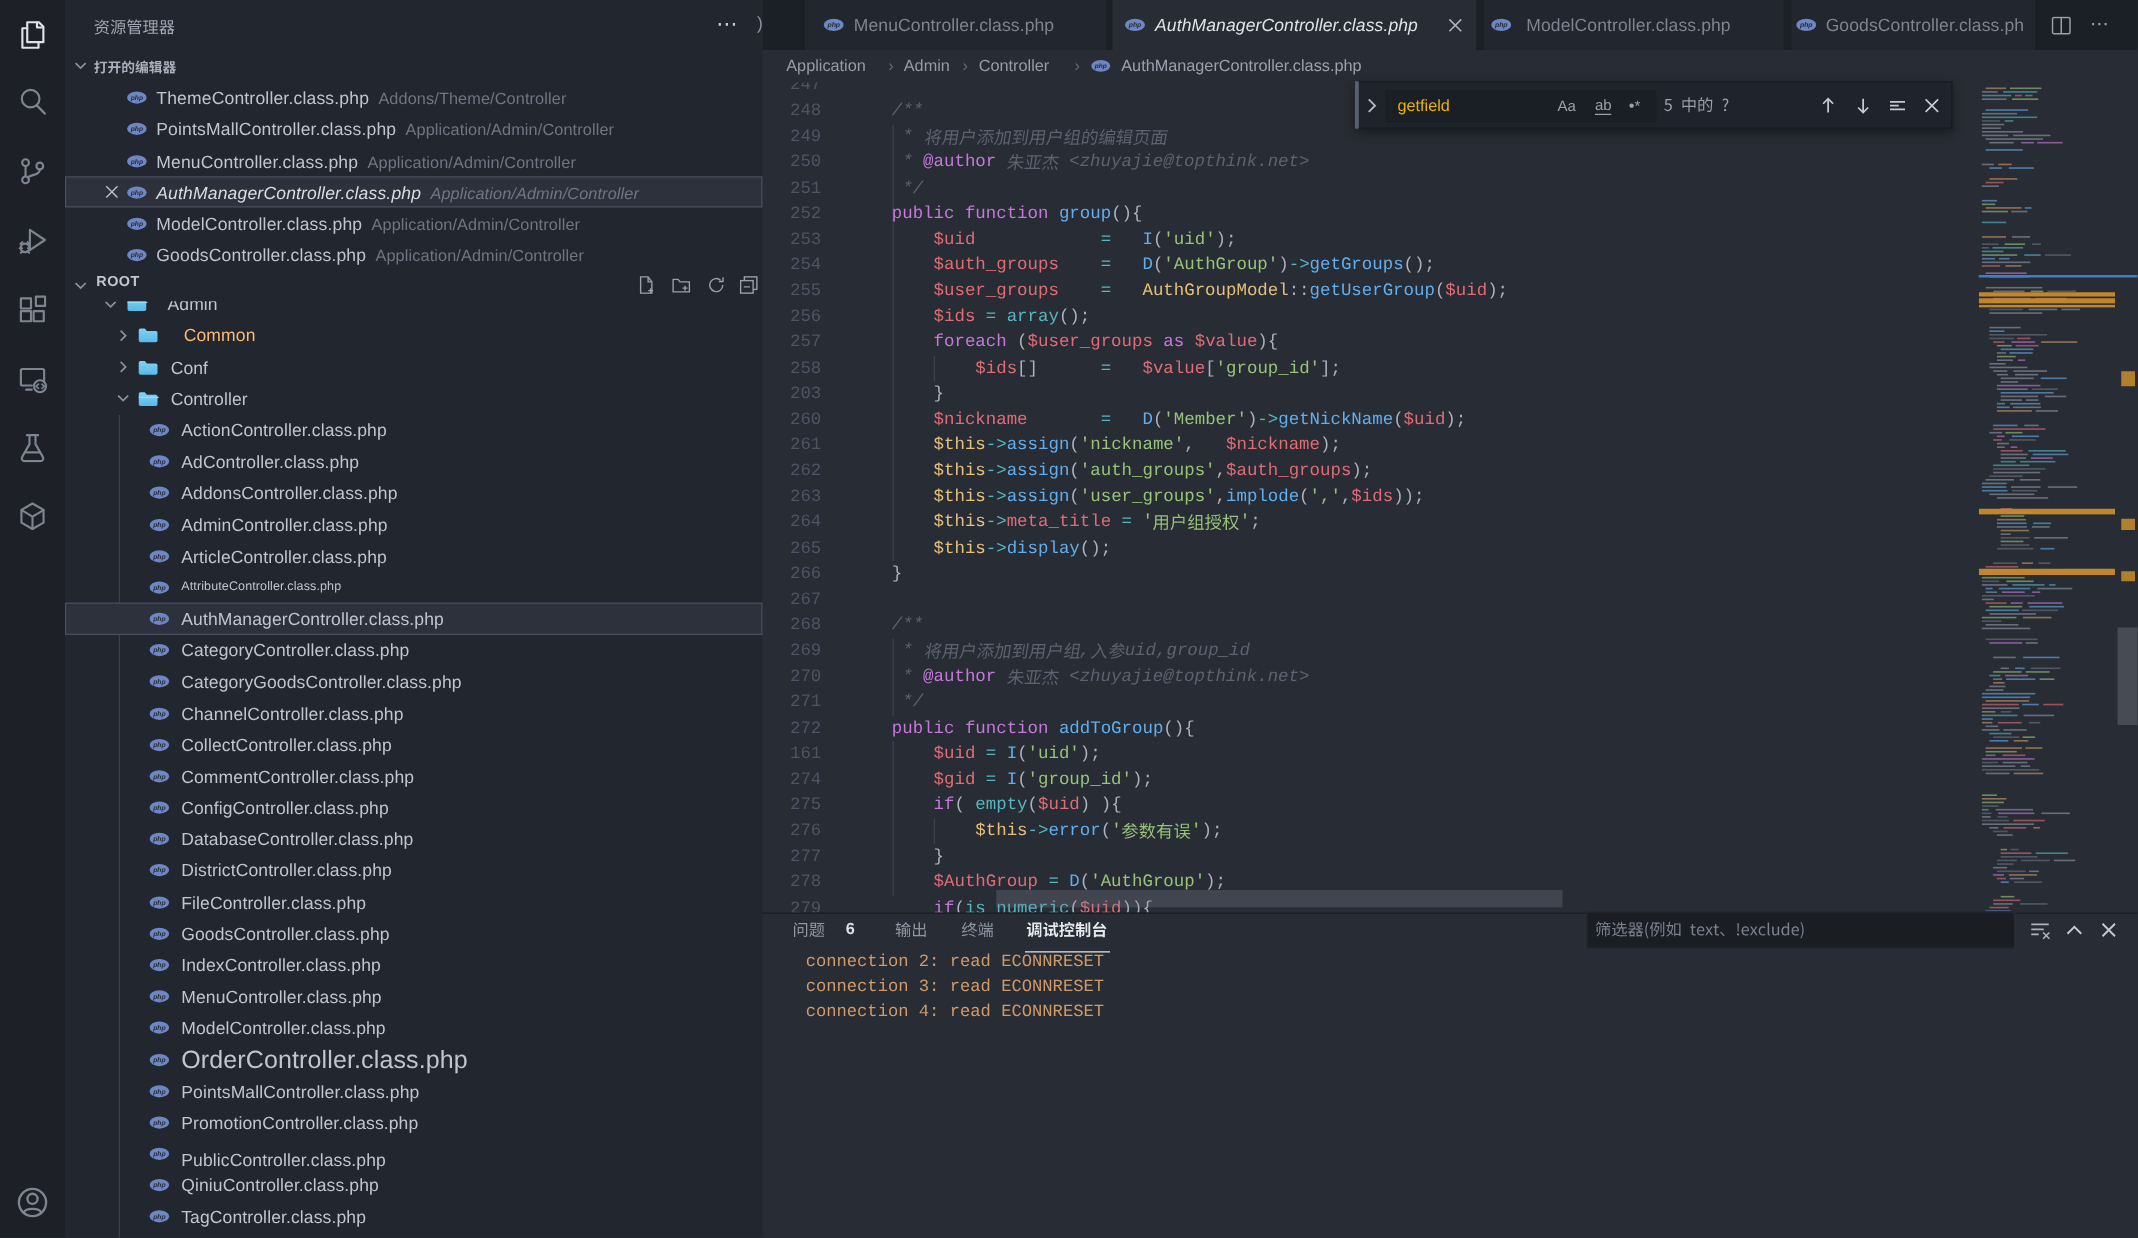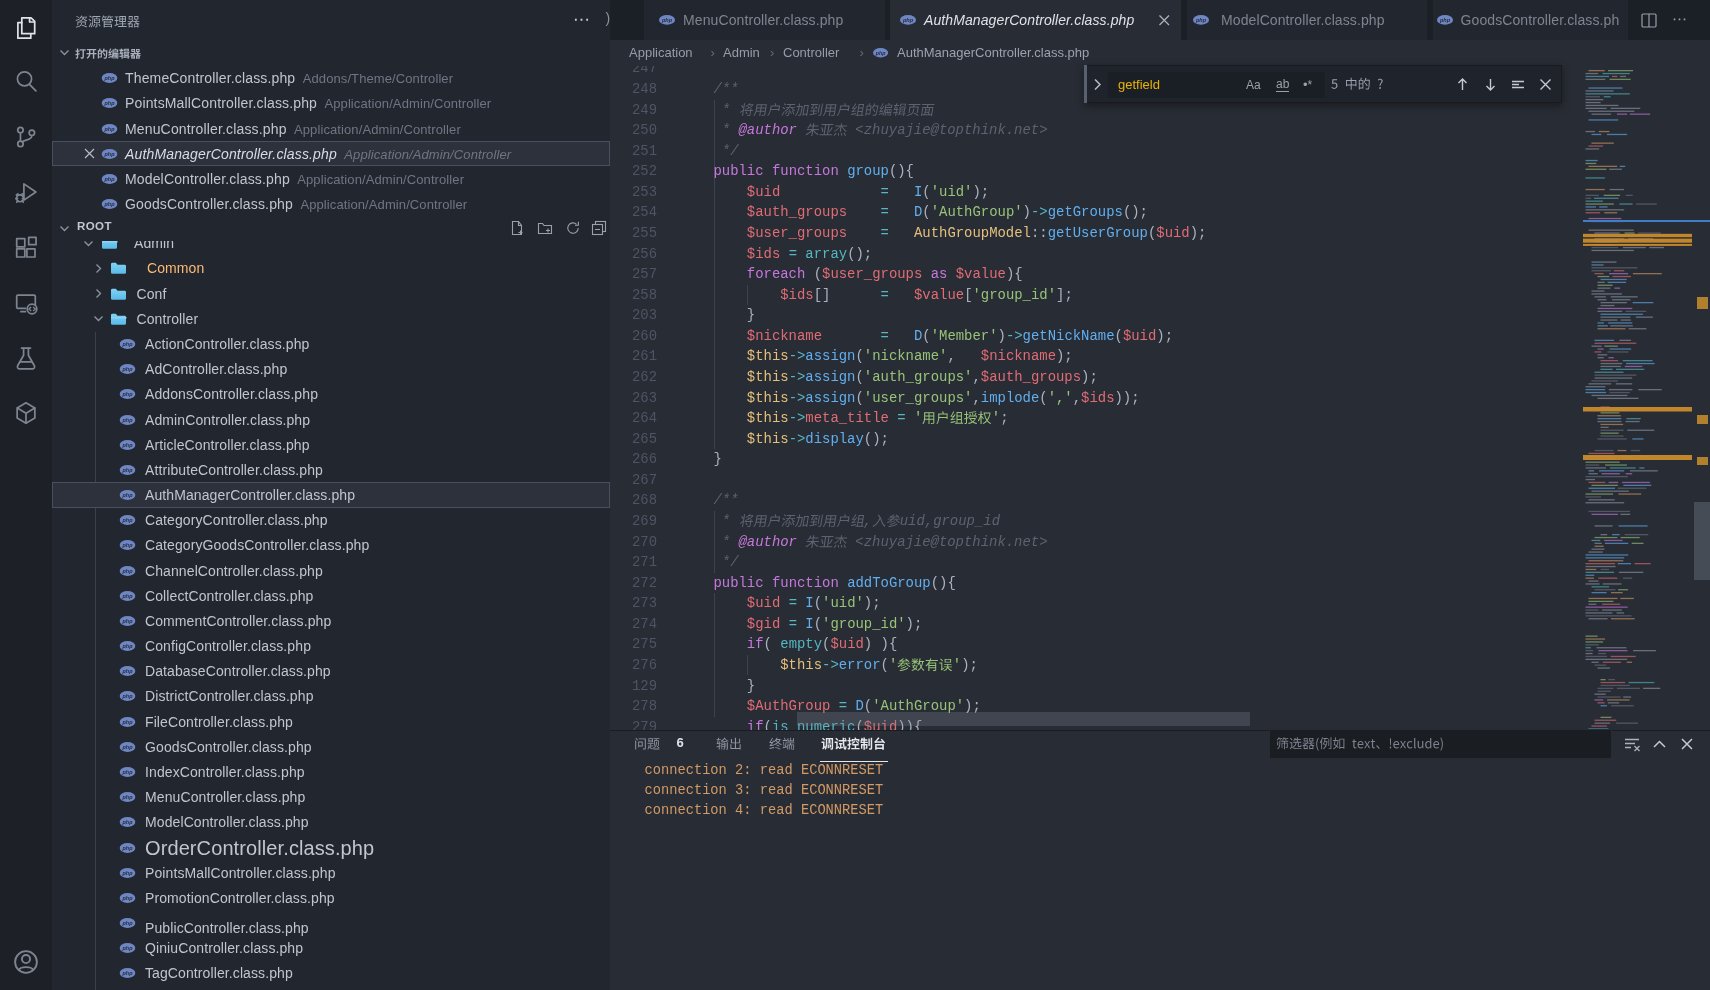--- a/index.html
+++ b/index.html
@@ -1,20 +1,20 @@
 <!DOCTYPE html>
 <html><head><meta charset="utf-8"><style>
 *{margin:0;padding:0;box-sizing:border-box}
 html,body{width:1710px;height:990px;overflow:hidden;background:#282c34;font-family:"Liberation Sans",sans-serif}
 .abs{position:absolute}
 .mono{font-family:"Liberation Mono",monospace;font-size:13.933px;line-height:20.571px;white-space:pre}
 .ln{position:absolute;left:680px;height:20.571px}
 .gut{position:absolute;left:610px;width:47px;text-align:right;color:#4d5565;font-family:"Liberation Mono",monospace;font-size:13.9px;line-height:20.571px}
 .P{color:#c678dd}.F{color:#61afef}.V{color:#e06c75}.T{color:#e5c07b}.S{color:#98c379}
-.C{color:#56b6c2}.W{color:#abb2bf}.G{color:#5c6370;font-style:italic}.PI{color:#c678dd;font-style:italic}
+.C{color:#56b6c2}.W{color:#abb2bf}.G{color:#5c6370;font-style:italic}.PI{color:#c678dd;}
 .sp{display:inline-block}
 </style></head><body>
 <div class="abs" style="left:610px;top:0;width:1100px;height:990px;background:#282c34"></div>
 <div class="abs" style="left:610px;top:0;width:1100px;height:40px;background:#1b1f26"></div>
 <div class="abs" style="left:713.6px;top:99.5px;width:1px;height:349.7px;background:#3b4250"></div>
 <div class="abs" style="left:713.6px;top:510.9px;width:1px;height:61.7px;background:#3b4250"></div>
 <div class="abs" style="left:713.6px;top:593.2px;width:1px;height:123.4px;background:#3b4250"></div>
 <div class="abs" style="left:747.0px;top:284.6px;width:1px;height:20.6px;background:#3b4250"></div>
 <div class="abs" style="left:747.0px;top:654.9px;width:1px;height:20.6px;background:#3b4250"></div>
 <div class="gut" style="top:58.3px">247</div>
@@ -72,31 +72,31 @@
       <path d="M5.8 4.4C6.6 5.0 7.2 5.8 7.6 6.7C6.1 10.6 3.9 13.5 0.5 15.1C0.8 15.3 1.2 15.7 1.4 15.9C4.4 14.3 6.6 11.7 8.3 8.1C9.4 10.9 9.8 14.1 12.7 15.9C12.8 15.5 13.2 15.0 13.4 14.7C9.2 11.9 10.5 6.7 6.5 3.5Z M22.4 9.3C21.3 10.0 19.5 10.6 18.1 11.0C18.3 11.2 18.5 11.5 18.6 11.7C20.1 11.3 21.9 10.6 23.2 9.8ZM23.4 11.0C22.0 11.9 19.6 12.6 17.5 13.0C17.7 13.2 17.9 13.5 18.0 13.8C20.2 13.3 22.6 12.5 24.2 11.4ZM24.9 12.4C23.1 13.9 19.8 14.8 16.3 15.1C16.5 15.4 16.6 15.8 16.7 16.0C20.3 15.6 23.7 14.6 25.7 12.9ZM17.7 6.7C18.0 6.6 18.5 6.5 20.9 6.4C20.6 6.9 20.3 7.3 20.0 7.7H15.8L15.6 8.6H19.2C18.0 9.8 16.6 10.7 15.0 11.4C15.2 11.6 15.5 12.0 15.7 12.2C17.5 11.4 19.1 10.2 20.5 8.6H23.3C24.1 10.1 25.6 11.4 27.1 12.1C27.3 11.9 27.6 11.5 27.9 11.3C26.6 10.8 25.3 9.8 24.5 8.6H28.1L28.2 7.7H21.2C21.5 7.3 21.8 6.8 22.1 6.4L26.0 6.2C26.3 6.5 26.5 6.8 26.7 7.1L27.7 6.4C27.1 5.6 25.7 4.4 24.5 3.6L23.6 4.2C24.1 4.5 24.6 4.9 25.1 5.4L19.7 5.6C20.7 5.0 21.7 4.4 22.6 3.7L21.8 3.2C20.6 4.1 19.1 5.0 18.6 5.3C18.2 5.5 17.8 5.7 17.5 5.7C17.6 6.0 17.7 6.5 17.7 6.7Z" fill="#5c6370"></path>
     </svg><span class="sp" style="width:27.8px"></span><span class="G">uid,group_id</span></div>
 <div class="gut" style="top:531.5px">270</div>
 <div class="ln mono" style="top:531.5px"><span class="G">     * </span><span class="PI">@author</span><span class="G"> </span><svg style="position:absolute;left:125.4px;top:0.0px;overflow:visible" width="42" height="21">
       <path d="M5.3 3.6C4.6 5.2 3.5 6.9 2.3 7.9C2.6 8.0 3.0 8.3 3.2 8.4C3.7 7.9 4.2 7.3 4.7 6.6H7.7L7.3 9.1H1.8L1.6 10.1H6.4C4.9 11.8 2.6 13.5 0.6 14.3C0.8 14.5 1.1 14.9 1.2 15.2C3.2 14.3 5.4 12.6 7.1 10.7L6.2 16.0H7.3L8.2 10.7C9.3 12.5 11.0 14.2 12.7 15.1C12.9 14.8 13.3 14.4 13.6 14.2C11.8 13.4 10.0 11.8 9.0 10.1H13.8L14.0 9.1H8.4L8.8 6.6H13.3L13.5 5.6H9.0L9.3 3.2H8.2L7.9 5.6H5.4C5.7 5.0 6.1 4.4 6.4 3.8Z M26.8 7.1C26.1 8.5 24.8 10.5 23.9 11.7L24.8 12.0C25.7 10.8 26.9 9.0 27.7 7.4ZM16.2 7.4C16.7 8.9 17.2 10.9 17.4 12.1L18.4 11.7C18.2 10.5 17.7 8.5 17.2 7.1ZM16.6 4.1 16.5 5.1H20.1L18.6 14.2H14.6L14.5 15.2H27.1L27.3 14.2H23.1L24.5 5.1H28.4L28.6 4.1ZM19.7 14.2 21.2 5.1H23.4L22.0 14.2Z M32.8 13.1C33.0 14.0 33.1 15.1 33.1 15.8L34.1 15.5C34.1 14.9 34.0 13.8 33.7 12.9ZM35.7 13.1C36.0 13.9 36.3 15.1 36.3 15.7L37.4 15.5C37.3 14.8 37.0 13.7 36.7 12.9ZM38.5 13.0C39.1 13.9 39.7 15.2 39.9 16.0L40.9 15.6C40.7 14.7 40.1 13.5 39.5 12.6ZM30.6 12.7C30.1 13.7 29.2 14.9 28.5 15.6L29.3 16.0C30.2 15.2 31.0 14.0 31.6 12.9ZM30.3 5.4 30.2 6.4H34.7C33.3 8.2 31.1 10.0 29.1 10.9C29.3 11.1 29.6 11.5 29.7 11.7C31.8 10.7 34.0 8.8 35.5 6.6L34.7 12.0H35.8L36.6 6.6C37.5 8.7 39.1 10.7 40.8 11.7C41.1 11.4 41.5 11.0 41.7 10.8C40.0 10.0 38.4 8.2 37.5 6.4H42.0L42.2 5.4H36.8L37.1 3.2H36.1L35.7 5.4Z" fill="#5c6370"></path>
     </svg><span class="sp" style="width:41.7px"></span><span class="G"> &lt;zhuyajie@topthink.net&gt;</span></div>
 <div class="gut" style="top:552.0px">271</div>
 <div class="ln mono" style="top:552.0px"><span class="G">     */</span></div>
 <div class="gut" style="top:572.6px">272</div>
 <div class="ln mono" style="top:572.6px"><span class="W">    </span><span class="P">public</span><span class="W"> </span><span class="P">function</span><span class="W"> </span><span class="F">addToGroup</span><span class="W">(){</span></div>
-<div class="gut" style="top:593.2px">273</div>
+<div class="gut" style="top:593.2px">161</div>
 <div class="ln mono" style="top:593.2px"><span class="W">        </span><span class="V">$uid</span><span class="W"> </span><span class="C">=</span><span class="W"> </span><span class="F">I</span><span class="W">(</span><span class="S">'uid'</span><span class="W">);</span></div>
 <div class="gut" style="top:613.7px">274</div>
 <div class="ln mono" style="top:613.7px"><span class="W">        </span><span class="V">$gid</span><span class="W"> </span><span class="C">=</span><span class="W"> </span><span class="F">I</span><span class="W">(</span><span class="S">'group_id'</span><span class="W">);</span></div>
 <div class="gut" style="top:634.3px">275</div>
 <div class="ln mono" style="top:634.3px"><span class="W">        </span><span class="P">if</span><span class="W">( </span><span class="C">empty</span><span class="W">(</span><span class="V">$uid</span><span class="W">) ){</span></div>
 <div class="gut" style="top:654.9px">276</div>
 <div class="ln mono" style="top:654.9px"><span class="W">            </span><span class="T">$this</span><span class="C">-&gt;</span><span class="F">error</span><span class="W">(</span><span class="S">'</span><svg style="position:absolute;left:217.4px;top:0.0px;overflow:visible" width="56" height="21">
       <path d="M7.6 9.3C6.7 10.0 4.9 10.6 3.5 11.0C3.8 11.2 4.0 11.5 4.2 11.7C5.6 11.3 7.4 10.6 8.5 9.8ZM8.8 11.0C7.6 11.9 5.3 12.6 3.3 13.0C3.5 13.2 3.8 13.5 3.9 13.8C6.0 13.3 8.3 12.5 9.7 11.4ZM10.6 12.4C9.0 13.9 5.9 14.8 2.4 15.1C2.7 15.4 2.8 15.8 3.0 16.0C6.5 15.6 9.8 14.6 11.5 12.9ZM2.5 6.7C2.8 6.6 3.2 6.5 5.6 6.4C5.4 6.9 5.2 7.3 4.9 7.7H0.7V8.6H4.3C3.3 9.8 2.0 10.7 0.5 11.4C0.8 11.6 1.2 12.0 1.3 12.2C3.0 11.4 4.5 10.2 5.6 8.6H8.4C9.5 10.1 11.1 11.4 12.7 12.1C12.9 11.9 13.2 11.5 13.4 11.3C12.1 10.8 10.6 9.8 9.6 8.6H13.2V7.7H6.2C6.4 7.3 6.6 6.8 6.8 6.4L10.7 6.2C11.1 6.5 11.4 6.8 11.6 7.1L12.4 6.4C11.7 5.6 10.1 4.4 8.9 3.6L8.0 4.2C8.6 4.5 9.2 4.9 9.7 5.4L4.3 5.6C5.2 5.0 6.1 4.4 6.9 3.7L6.0 3.2C5.0 4.1 3.6 5.0 3.2 5.3C2.8 5.5 2.5 5.7 2.2 5.7C2.3 6.0 2.4 6.5 2.5 6.7Z M20.1 3.5C19.8 4.0 19.4 4.9 19.0 5.3L19.7 5.7C20.1 5.2 20.5 4.5 20.9 3.9ZM15.1 3.9C15.5 4.5 15.9 5.2 16.0 5.7L16.8 5.4C16.7 4.9 16.3 4.1 15.9 3.6ZM19.6 11.3C19.3 12.0 18.8 12.6 18.3 13.1C17.8 12.9 17.2 12.6 16.7 12.4C16.9 12.1 17.1 11.7 17.3 11.3ZM15.4 12.8C16.1 13.0 16.9 13.4 17.6 13.7C16.7 14.4 15.6 14.8 14.5 15.1C14.7 15.3 14.9 15.7 15.0 15.9C16.2 15.6 17.4 15.0 18.4 14.2C18.9 14.5 19.3 14.7 19.6 15.0L20.3 14.3C20.0 14.1 19.6 13.8 19.1 13.6C19.8 12.8 20.4 11.8 20.8 10.6L20.2 10.4L20.0 10.4H17.8L18.1 9.7L17.1 9.5C17.0 9.8 16.9 10.1 16.8 10.4H14.9V11.3H16.3C16.0 11.8 15.7 12.4 15.4 12.8ZM17.5 3.2V5.8H14.6V6.7H17.2C16.5 7.6 15.4 8.4 14.4 8.9C14.7 9.0 14.9 9.4 15.0 9.6C15.9 9.2 16.8 8.4 17.5 7.6V9.3H18.4V7.4C19.1 7.9 20.0 8.5 20.3 8.9L20.9 8.1C20.6 7.9 19.3 7.1 18.7 6.7H21.3V5.8H18.4V3.2ZM22.6 3.3C22.3 5.8 21.7 8.1 20.6 9.6C20.8 9.7 21.2 10.0 21.4 10.2C21.7 9.7 22.0 9.1 22.3 8.4C22.6 9.8 23.0 11.0 23.5 12.1C22.8 13.5 21.7 14.5 20.2 15.2C20.4 15.4 20.7 15.8 20.8 16.1C22.2 15.3 23.2 14.3 24.1 13.1C24.8 14.3 25.6 15.2 26.7 15.9C26.9 15.6 27.2 15.3 27.4 15.1C26.2 14.4 25.3 13.4 24.6 12.1C25.4 10.7 25.8 9.0 26.1 6.9H27.1V5.9H23.1C23.3 5.1 23.5 4.3 23.6 3.5ZM25.1 6.9C24.9 8.5 24.6 9.9 24.1 11.1C23.6 9.8 23.2 8.4 22.9 6.9Z M33.2 3.2C33.1 3.8 32.9 4.4 32.6 5.0H28.7V6.0H32.2C31.3 7.8 30.0 9.5 28.4 10.7C28.6 10.9 28.9 11.2 29.0 11.5C29.9 10.9 30.7 10.1 31.3 9.3V16.0H32.4V13.2H38.2V14.7C38.2 14.9 38.1 15.0 37.9 15.0C37.6 15.0 36.8 15.0 35.9 15.0C36.0 15.3 36.2 15.7 36.2 16.0C37.4 16.0 38.2 16.0 38.6 15.8C39.1 15.6 39.2 15.3 39.2 14.7V7.6H32.5C32.8 7.1 33.1 6.6 33.3 6.0H40.9V5.0H33.7C33.9 4.5 34.1 4.0 34.3 3.5ZM32.4 10.9H38.2V12.3H32.4ZM32.4 10.0V8.6H38.2V10.0Z M48.6 4.8H53.1V6.7H48.6ZM47.6 3.9V7.6H54.1V3.9ZM43.1 4.3C43.9 4.9 44.8 5.8 45.2 6.4L46.0 5.7C45.5 5.1 44.5 4.2 43.8 3.6ZM46.8 11.4V12.3H49.9C49.5 13.7 48.5 14.6 46.4 15.2C46.6 15.4 46.9 15.8 47.0 16.0C49.1 15.4 50.2 14.4 50.7 12.9C51.5 14.5 52.8 15.5 54.5 16.1C54.6 15.8 54.9 15.4 55.1 15.2C53.4 14.7 52.1 13.7 51.5 12.3H55.1V11.4H51.2C51.2 10.9 51.3 10.4 51.3 9.8H54.5V8.9H47.2V9.8H50.3C50.3 10.4 50.2 10.9 50.2 11.4ZM44.3 15.6C44.5 15.3 44.9 15.1 47.1 13.5C47.0 13.3 46.9 12.9 46.8 12.7L45.3 13.7V7.6H42.3V8.6H44.3V13.6C44.3 14.2 44.0 14.5 43.8 14.6C44.0 14.9 44.2 15.3 44.3 15.6Z" fill="#98c379"></path>
     </svg><span class="sp" style="width:55.6px"></span><span class="S">'</span><span class="W">);</span></div>
-<div class="gut" style="top:675.5px">129</div>
+<div class="gut" style="top:675.5px">277</div>
 <div class="ln mono" style="top:675.5px"><span class="W">        }</span></div>
 <div class="gut" style="top:696.0px">278</div>
 <div class="ln mono" style="top:696.0px"><span class="W">        </span><span class="V">$AuthGroup</span><span class="W"> </span><span class="C">=</span><span class="W"> </span><span class="F">D</span><span class="W">(</span><span class="S">'AuthGroup'</span><span class="W">);</span></div>
 <div class="gut" style="top:716.6px">279</div>
 <div class="ln mono" style="top:716.6px"><span class="W">        </span><span class="P">if</span><span class="W">(</span><span class="C">is_numeric</span><span class="W">(</span><span class="V">$uid</span><span class="W">)){</span></div>
 <div class="abs" style="left:797px;top:712px;width:453px;height:14px;background:rgba(130,137,151,0.28)"></div>
 <svg class="abs" style="left:1583px;top:66px" width="127" height="870">
     <rect x="5.5" y="4.0" width="16.3" height="1.3" fill="#d19a66" fill-opacity="0.62"></rect>
     <rect x="25.0" y="4.0" width="25.1" height="1.3" fill="#98c379" fill-opacity="0.62"></rect>
     <rect x="2.5" y="6.9" width="12.6" height="1.3" fill="#9099a8" fill-opacity="0.62"></rect>
@@ -784,21 +784,21 @@
 <div class="abs" style="left:145px;top:409.5px;height:20px;line-height:20px;font-size:14px;letter-spacing:0.1px;color:#c0c6cf">AdminController.class.php</div>
 <svg class="abs" style="left:118.5px;top:438.6px" width="17" height="12">
     <ellipse cx="8.5" cy="6" rx="7.8" ry="4.9" fill="#6e86c4"></ellipse>
     <text x="8.5" y="7.9" font-family="Liberation Sans" font-style="italic" font-weight="bold" font-size="5.4" fill="#262b38" text-anchor="middle">php</text>
   </svg>
 <div class="abs" style="left:145px;top:434.6px;height:20px;line-height:20px;font-size:14px;letter-spacing:0.1px;color:#c0c6cf">ArticleController.class.php</div>
 <svg class="abs" style="left:118.5px;top:463.8px" width="17" height="12">
     <ellipse cx="8.5" cy="6" rx="7.8" ry="4.9" fill="#6e86c4"></ellipse>
     <text x="8.5" y="7.9" font-family="Liberation Sans" font-style="italic" font-weight="bold" font-size="5.4" fill="#262b38" text-anchor="middle">php</text>
   </svg>
-<div class="abs" style="left:145px;top:459.8px;height:20px;line-height:20px;font-size:14px;letter-spacing:0.1px;color:#c0c6cf">AttributeController.class.php</div>
+<div class="abs" style="left:145px;top:459.8px;height:20px;line-height:20px;font-size:10px;letter-spacing:0.1px;color:#c0c6cf">AttributeController.class.php</div>
 <div class="abs" style="left:52px;top:482.4px;width:558px;height:25.2px;background:#2c313c;border:1px solid rgba(120,130,150,0.38)"></div>
 <svg class="abs" style="left:118.5px;top:489.0px" width="17" height="12">
     <ellipse cx="8.5" cy="6" rx="7.8" ry="4.9" fill="#6e86c4"></ellipse>
     <text x="8.5" y="7.9" font-family="Liberation Sans" font-style="italic" font-weight="bold" font-size="5.4" fill="#262b38" text-anchor="middle">php</text>
   </svg>
 <div class="abs" style="left:145px;top:485.0px;height:20px;line-height:20px;font-size:14px;letter-spacing:0.1px;color:#c0c6cf">AuthManagerController.class.php</div>
 <svg class="abs" style="left:118.5px;top:514.2px" width="17" height="12">
     <ellipse cx="8.5" cy="6" rx="7.8" ry="4.9" fill="#6e86c4"></ellipse>
     <text x="8.5" y="7.9" font-family="Liberation Sans" font-style="italic" font-weight="bold" font-size="5.4" fill="#262b38" text-anchor="middle">php</text>
   </svg>

